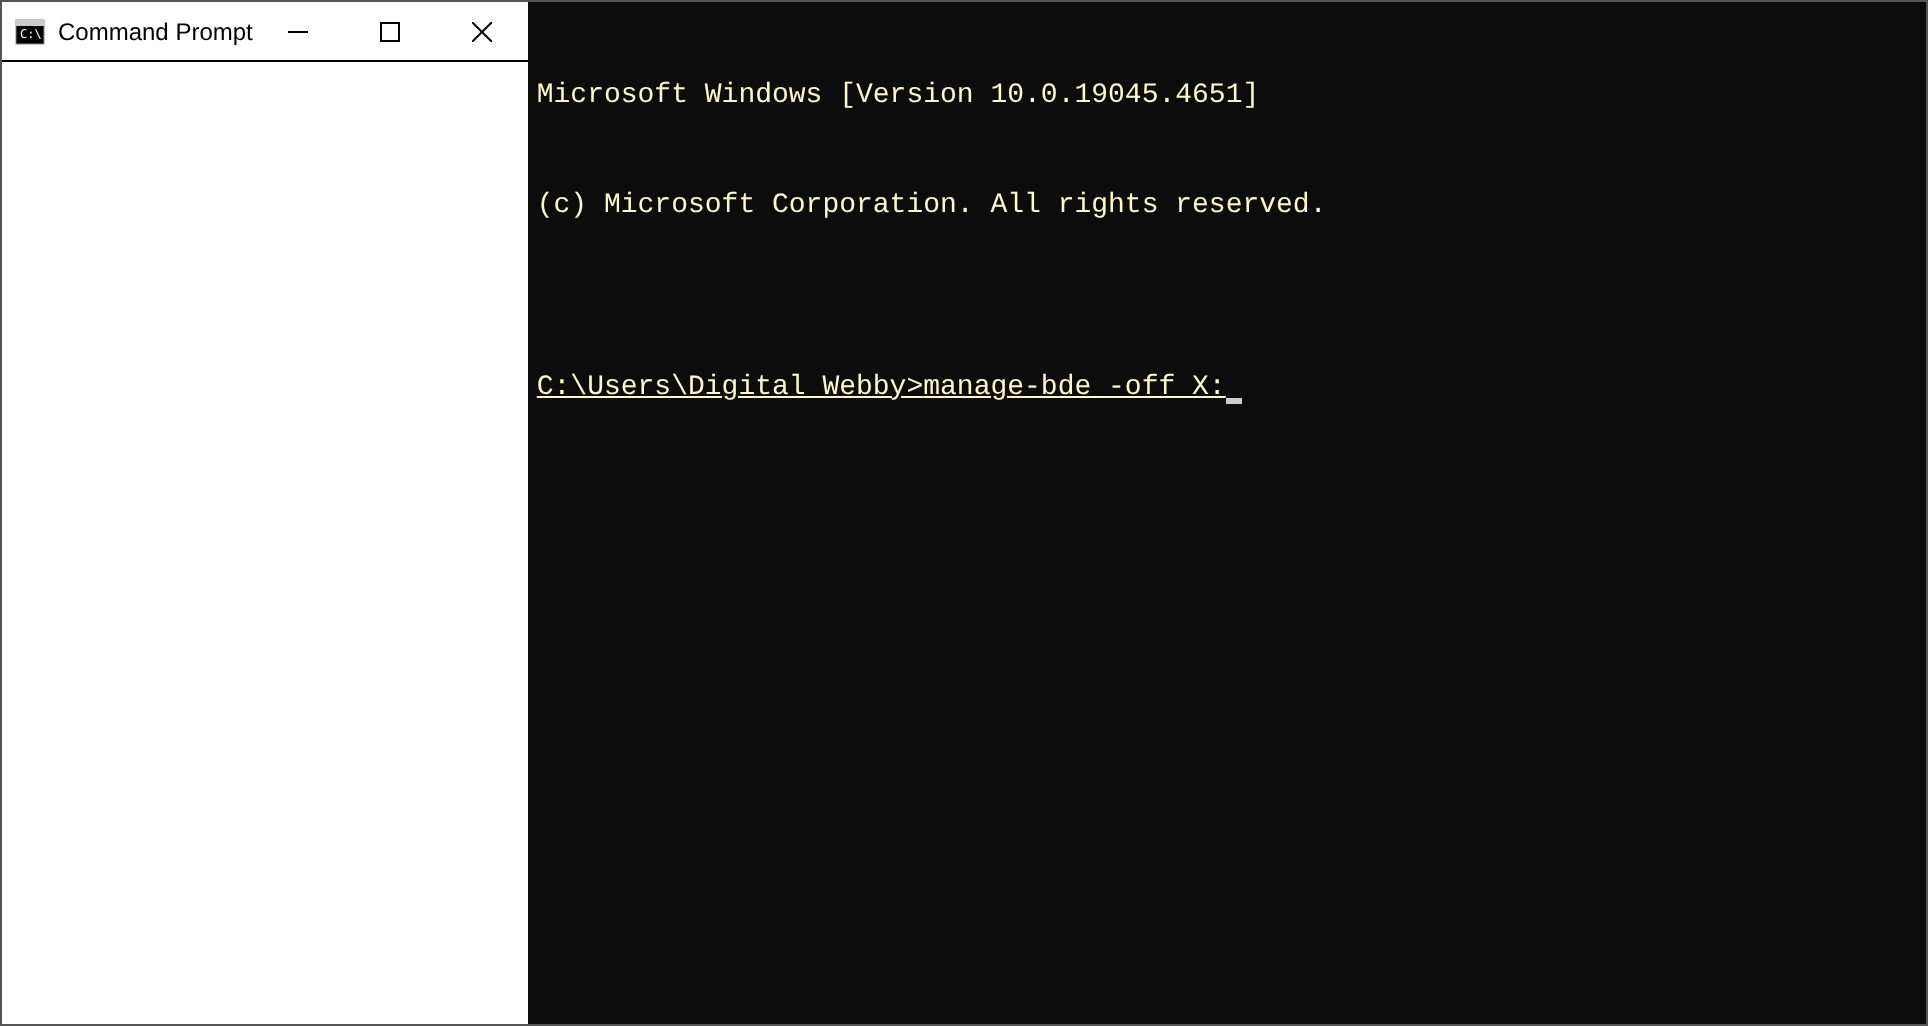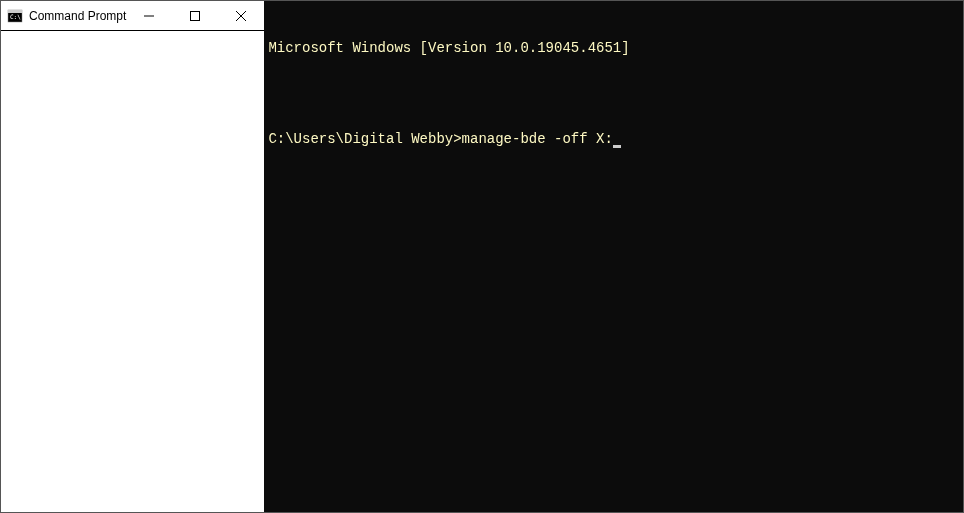--- a/index.html
+++ b/index.html
@@ -73,20 +73,21 @@
       line-height: 1.3;
       padding: 2px 4px;
       overflow: hidden;
       white-space: pre;
     }
     .terminal-line {
       white-space: pre;
     }
     .prompt-line {
       display: inline;
+      text-decoration: underline;
     }
     .cursor {
       display: inline-block;
       width: 8px;
       height: 3px;
       background: #cccccc;
       vertical-align: bottom;
       margin-bottom: 1px;
       animation: blink 1s step-start infinite;
     }
@@ -121,16 +122,17 @@
       <button class="win-btn close">
         <svg viewBox="0 0 10 10">
             <line x1="0" y1="0" x2="10" y2="10" stroke="#000" stroke-width="1"></line>
             <line x1="10" y1="0" x2="0" y2="10" stroke="#000" stroke-width="1"></line>
           </svg>
       </button>
     </div>
   </div>
   <div class="terminal">
     <div class="terminal-line">Microsoft Windows [Version 10.0.19045.4651]</div>
+    <div class="terminal-line">(c) Microsoft Corporation. All rights reserved.</div>
     <div class="terminal-line"></div>
     <div class="terminal-line"><span class="prompt-line">C:\Users\Digital Webby&gt;</span><span class="prompt-line">manage-bde -off X:</span><span class="cursor"></span></div>
   </div>
 </div>
 
 </body></html>

